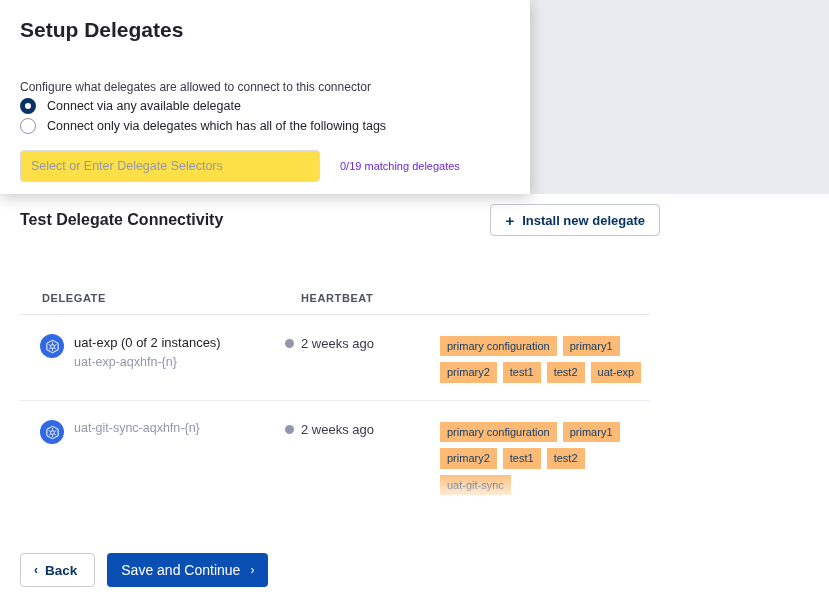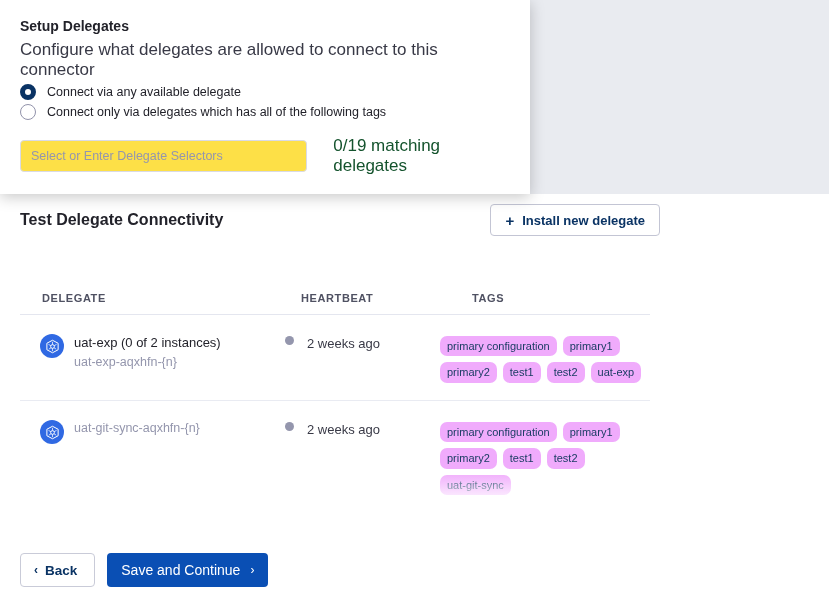--- a/index.html
+++ b/index.html
@@ -33,29 +33,29 @@
     position: absolute;
     top: 0; left: 0;
     width: 530px;
     height: 194px;
     background: #ffffff;
     box-shadow: 0 3px 14px rgba(0,0,0,0.22);
     z-index: 30;
     padding: 14px 20px 0 20px;
   }
   .popover-title {
-    font-size: 14px;
+    font-size: 21px;
     font-weight: bold;
     color: #22222a;
     margin: 4px 0 0 0;
   }
   .popover-desc {
-    font-size: 17px;
+    font-size: 12px;
     color: #383946;
-    margin-top: 6px;
+    margin-top: 38px;
   }
   .radio-row {
     display: flex;
     align-items: center;
     margin-top: 4px;
     cursor: pointer;
   }
   .radio {
     width: 16px; height: 16px;
     border-radius: 50%;
@@ -85,23 +85,23 @@
     border-radius: 4px;
     background: #fde047;
     font-size: 12.5px;
     color: #6b6d85;
     padding: 0 10px;
     outline: none;
     font-family: "Liberation Sans", sans-serif;
   }
   .selector-input::placeholder { color: #9496ad; }
   .matching-text {
-    font-size: 17px;
-    color: #14532d;
-    margin-left: 26px;
+    font-size: 11px;
+    color: #6d28d9;
+    margin-left: 20px;
   }
 
   
   .scrim {
     position: absolute;
     top: 0; left: 0;
     width: 829px; height: 194px;
     background: #e9ebf0;
     z-index: 10;
   }
@@ -201,45 +201,45 @@
   }
   .delegate-sub {
     font-size: 12.5px;
     color: #9496ad;
     margin-top: 2px;
     white-space: nowrap;
   }
   .heartbeat-cell {
     width: 155px;
     display: flex;
-    align-items: flex-start;
-    gap: 13px;
+    align-items: center;
+    gap: 7px;
     font-size: 13px;
     color: #383946;
     padding-top: 3px;
   }
   .dot {
     width: 9px; height: 9px;
     border-radius: 50%;
     background: #9496ad;
     flex: none;
   }
   .tags-cell {
     flex: 1;
     display: flex;
     flex-wrap: wrap;
     gap: 6px;
     padding-top: 3px;
     max-width: 360px;
   }
   .tag {
-    background: #f0abfc;
+    background: #fdba74;
     color: #1a3c63;
     font-size: 11px;
-    border-radius: 7px;
+    border-radius: 0;
     padding: 3px 7px;
     line-height: 1.3;
     white-space: nowrap;
   }
 
   
   .fade {
     position: absolute;
     left: 0; right: 0; bottom: 0;
     height: 42px;
@@ -330,21 +330,20 @@
         <span class="plus">+</span>
         <span>Install new delegate</span>
       </div>
     </div>
 
     <div class="table-wrap">
 
       <div class="table-head">
         <div class="th col-delegate">DELEGATE</div>
         <div class="th col-heartbeat">HEARTBEAT</div>
-        <div class="th col-tags">TAGS</div>
       </div>
 
       <div class="row">
         <div class="delegate-cell">
           <span class="k8s-icon">
             <svg width="15" height="15" viewBox="0 0 24 24" aria-hidden="true">
               <polygon points="12,2 21,6.8 21,17.2 12,22 3,17.2 3,6.8" fill="none" stroke="#ffffff" stroke-width="1.6"></polygon>
               <circle cx="12" cy="12" r="3" fill="none" stroke="#ffffff" stroke-width="1.5"></circle>
               <path d="M12 4.5 L12 9 M18.5 8.5 L14.6 10.8 M18 16.3 L14.3 14 M12 19.5 L12 15 M6 16.3 L9.7 14 M5.5 8.5 L9.4 10.8" stroke="#ffffff" stroke-width="1.2"></path>
             </svg>

